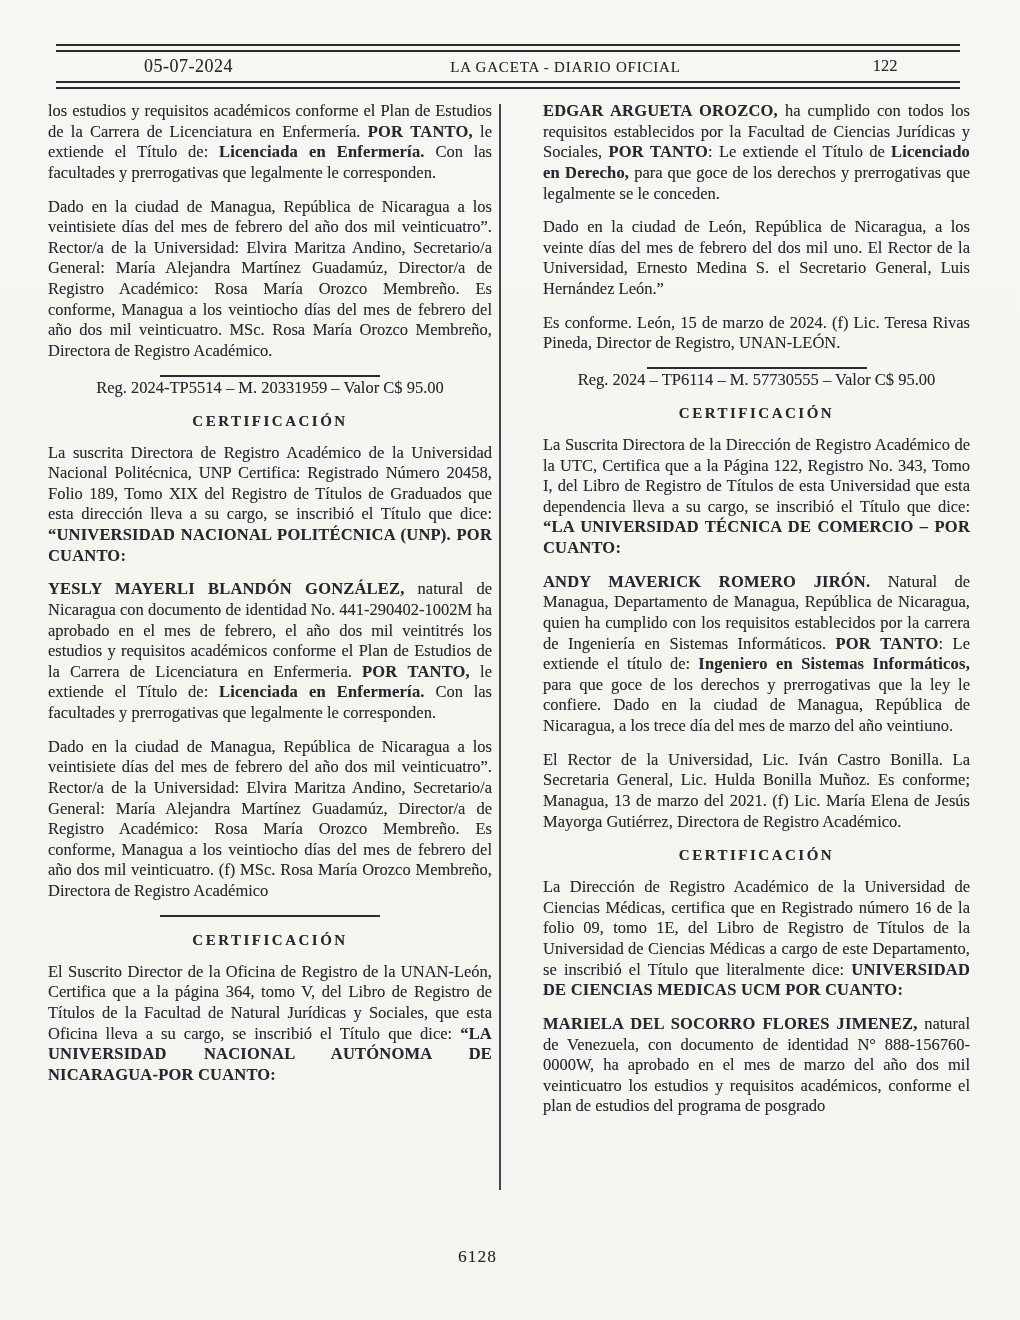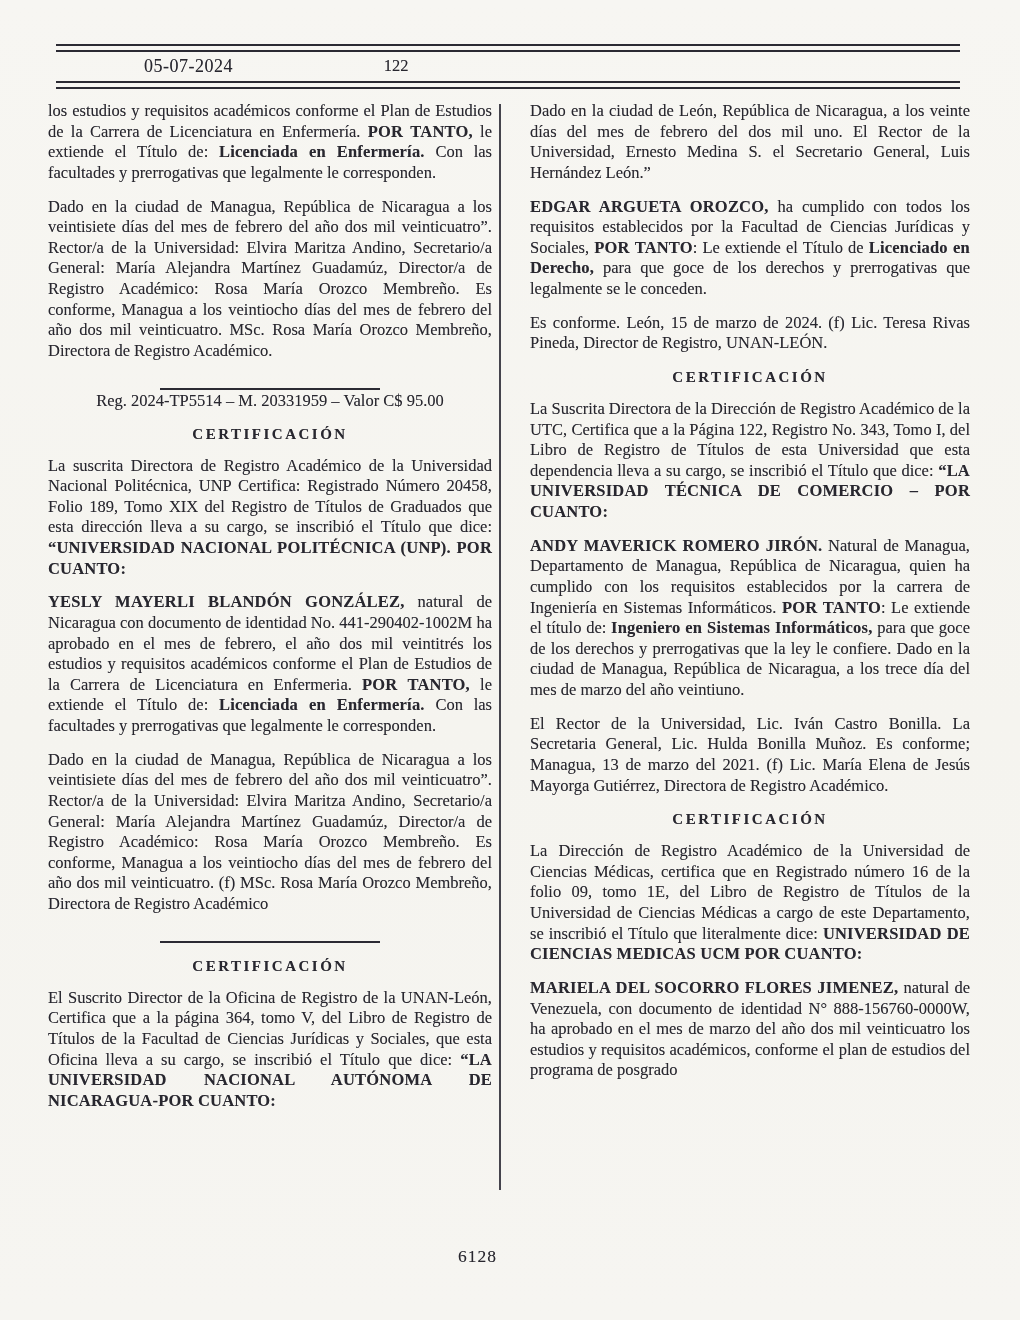--- a/index.html
+++ b/index.html
@@ -27,21 +27,21 @@
     margin: 2px 60px 0 56px;
     padding: 2px 0 2px;
   }
   .h-date  { width: 265px; text-align: center; font-size: 18px; letter-spacing: 0.5px; }
   .h-title { flex: 1; text-align: center; font-size: 15px; letter-spacing: 0.8px; padding-bottom: 1px; }
   .h-page  { width: 150px; text-align: center; font-size: 16.5px; padding-bottom: 1px; }
 
   .columns {
     display: flex;
     margin: 12px 50px 0 48px;
-    gap: 38px;
+    gap: 51px;
   }
   .col { min-width: 0; }
   .col-left  { width: 444px; flex: 0 0 444px; }
   .col-right { flex: 1; }
 
   .divider {
     position: absolute;
     left: 499px;
     top: 104px;
     width: 2px;
@@ -58,21 +58,21 @@
   .para b { letter-spacing: 0.2px; }
 
   .heading {
     text-align: center;
     font-weight: bold;
     font-size: 15px;
     letter-spacing: 2.5px;
     margin: 15px 0 13px;
   }
 
-  .reg-wrap { margin: 26px 0 6px; text-align: center; }
+  .reg-wrap { margin: 13px 0 6px; text-align: center; }
   .reg-sep  { width: 220px; border-top: 2px solid #2b2a33; margin: 0 auto 1px; }
   .reg-text { font-size: 16.5px; }
 
   .folio {
     position: absolute;
     left: 458px;
     top: 1246px;
     font-size: 17.5px;
     letter-spacing: 1px;
     font-family: Liberation Serif, serif;
@@ -80,20 +80,21 @@
 </style>
 </head>
 <body>
 
 <div class="page">
 
   <div class="rule rule-top"></div>
 
   <div class="header-row">
     <div class="h-date">05-07-2024</div>
+    <div class="h-title">LA GACETA - DIARIO OFICIAL</div>
     <div class="h-page">122</div>
   </div>
 
   <div class="rule rule-bottom"></div>
 
   <div class="columns">
     <div class="col col-left">
         <p class="para"><span>los estudios y requisitos académicos conforme el Plan de Estudios de la Carrera de Licenciatura en Enfermería. </span><b>POR TANTO,</b><span> le extiende el Título de: </span><b>Licenciada en Enfermería.</b><span> Con las facultades y prerrogativas que legalmente le corresponden.</span></p>
         <p class="para"><span>Dado en la ciudad de Managua, República de Nicaragua a los veintisiete días del mes de febrero del año dos mil veinticuatro”. Rector/a de la Universidad: Elvira Maritza Andino, Secretario/a General: María Alejandra Martínez Guadamúz, Director/a de Registro Académico: Rosa María Orozco Membreño. Es conforme, Managua a los veintiocho días del mes de febrero del año dos mil veinticuatro. MSc. Rosa María Orozco Membreño, Directora de Registro Académico.</span></p>
         <div class="reg-wrap">
@@ -101,26 +102,30 @@
           <div class="reg-text">Reg. 2024-TP5514 – M. 20331959 – Valor C$ 95.00</div>
         </div>
         <div class="heading">CERTIFICACIÓN</div>
         <p class="para"><span>La suscrita Directora de Registro Académico de la Universidad Nacional Politécnica, UNP Certifica: Registrado Número 20458, Folio 189, Tomo XIX del Registro de Títulos de Graduados que esta dirección lleva a su cargo, se inscribió el Título que dice: </span><b>“UNIVERSIDAD NACIONAL POLITÉCNICA (UNP). POR CUANTO:</b></p>
         <p class="para"><b>YESLY MAYERLI BLANDÓN GONZÁLEZ,</b><span> natural de Nicaragua con documento de identidad No. 441-290402-1002M ha aprobado en el mes de febrero, el año dos mil veintitrés los estudios y requisitos académicos conforme el Plan de Estudios de la Carrera de Licenciatura en Enfermeria. </span><b>POR TANTO,</b><span> le extiende el Título de: </span><b>Licenciada en Enfermería.</b><span> Con las facultades y prerrogativas que legalmente le corresponden.</span></p>
         <p class="para"><span>Dado en la ciudad de Managua, República de Nicaragua a los veintisiete días del mes de febrero del año dos mil veinticuatro”. Rector/a de la Universidad: Elvira Maritza Andino, Secretario/a General: María Alejandra Martínez Guadamúz, Director/a de Registro Académico: Rosa María Orozco Membreño. Es conforme, Managua a los veintiocho días del mes de febrero del año dos mil veinticuatro. (f) MSc. Rosa María Orozco Membreño, Directora de Registro Académico</span></p>
         <div class="reg-wrap">
           <div class="reg-sep"></div>
         </div>
         <div class="heading">CERTIFICACIÓN</div>
-        <p class="para"><span>El Suscrito Director de la Oficina de Registro de la UNAN-León, Certifica que a la página 364, tomo V, del Libro de Registro de Títulos de la Facultad de Ciencias Jurídicas y Sociales, que esta Oficina lleva a su cargo, se inscribió el Título que dice: </span><b>“LA UNIVERSIDAD NACIONAL AUTÓNOMA DE NICARAGUA-POR CUANTO:</b></p>
+        <p class="para"><span>El Suscrito Director de la Oficina de Registro de la UNAN-León, Certifica que a la página 364, tomo V, del Libro de Registro de Títulos de la Facultad de Natural Jurídicas y Sociales, que esta Oficina lleva a su cargo, se inscribió el Título que dice: </span><b>“LA UNIVERSIDAD NACIONAL AUTÓNOMA DE NICARAGUA-POR CUANTO:</b></p>
       </div>
     <div class="col col-right">
+        <p class="para"><b>EDGAR ARGUETA OROZCO,</b><span> ha cumplido con todos los requisitos establecidos por la Facultad de Ciencias Jurídicas y Sociales, </span><b>POR TANTO</b><span>: Le extiende el Título de </span><b>Licenciado en Derecho,</b><span> para que goce de los derechos y prerrogativas que legalmente se le conceden.</span></p>
         <p class="para"><span>Dado en la ciudad de León, República de Nicaragua, a los veinte días del mes de febrero del dos mil uno. El Rector de la Universidad, Ernesto Medina S. el Secretario General, Luis Hernández León.”</span></p>
-        <p class="para"><b>EDGAR ARGUETA OROZCO,</b><span> ha cumplido con todos los requisitos establecidos por la Facultad de Ciencias Jurídicas y Sociales, </span><b>POR TANTO</b><span>: Le extiende el Título de </span><b>Licenciado en Derecho,</b><span> para que goce de los derechos y prerrogativas que legalmente se le conceden.</span></p>
         <p class="para"><span>Es conforme. León, 15 de marzo de 2024. (f) Lic. Teresa Rivas Pineda, Director de Registro, UNAN-LEÓN.</span></p>
+        <div class="reg-wrap">
+          <div class="reg-sep"></div>
+          <div class="reg-text">Reg. 2024 – TP6114 – M. 57730555 – Valor C$ 95.00</div>
+        </div>
         <div class="heading">CERTIFICACIÓN</div>
         <p class="para"><span>La Suscrita Directora de la Dirección de Registro Académico de la UTC, Certifica que a la Página 122, Registro No. 343, Tomo I, del Libro de Registro de Títulos de esta Universidad que esta dependencia lleva a su cargo, se inscribió el Título que dice: </span><b>“LA UNIVERSIDAD TÉCNICA DE COMERCIO – POR CUANTO:</b></p>
         <p class="para"><b>ANDY MAVERICK ROMERO JIRÓN.</b><span> Natural de Managua, Departamento de Managua, República de Nicaragua, quien ha cumplido con los requisitos establecidos por la carrera de Ingeniería en Sistemas Informáticos. </span><b>POR TANTO</b><span>: Le extiende el título de: </span><b>Ingeniero en Sistemas Informáticos,</b><span> para que goce de los derechos y prerrogativas que la ley le confiere. Dado en la ciudad de Managua, República de Nicaragua, a los trece día del mes de marzo del año veintiuno.</span></p>
         <p class="para"><span>El Rector de la Universidad, Lic. Iván Castro Bonilla. La Secretaria General, Lic. Hulda Bonilla Muñoz. Es conforme; Managua, 13 de marzo del 2021. (f) Lic. María Elena de Jesús Mayorga Gutiérrez, Directora de Registro Académico.</span></p>
         <div class="heading">CERTIFICACIÓN</div>
         <p class="para"><span>La Dirección de Registro Académico de la Universidad de Ciencias Médicas, certifica que en Registrado número 16 de la folio 09, tomo 1E, del Libro de Registro de Títulos de la Universidad de Ciencias Médicas a cargo de este Departamento, se inscribió el Título que literalmente dice: </span><b>UNIVERSIDAD DE CIENCIAS MEDICAS UCM POR CUANTO:</b></p>
         <p class="para"><b>MARIELA DEL SOCORRO FLORES JIMENEZ,</b><span> natural de Venezuela, con documento de identidad N° 888-156760-0000W, ha aprobado en el mes de marzo del año dos mil veinticuatro los estudios y requisitos académicos, conforme el plan de estudios del programa de posgrado</span></p>
       </div>
   </div>
 

